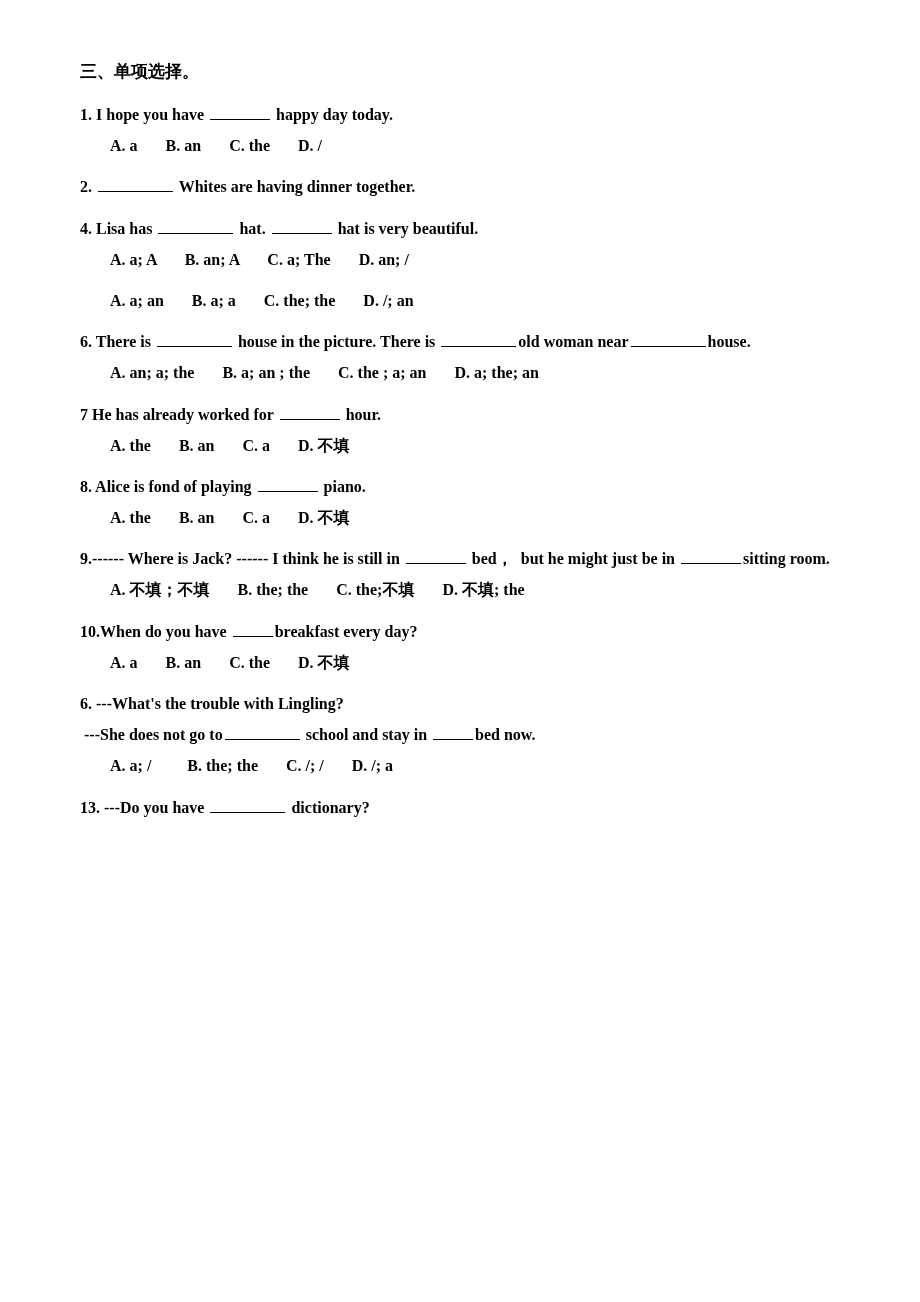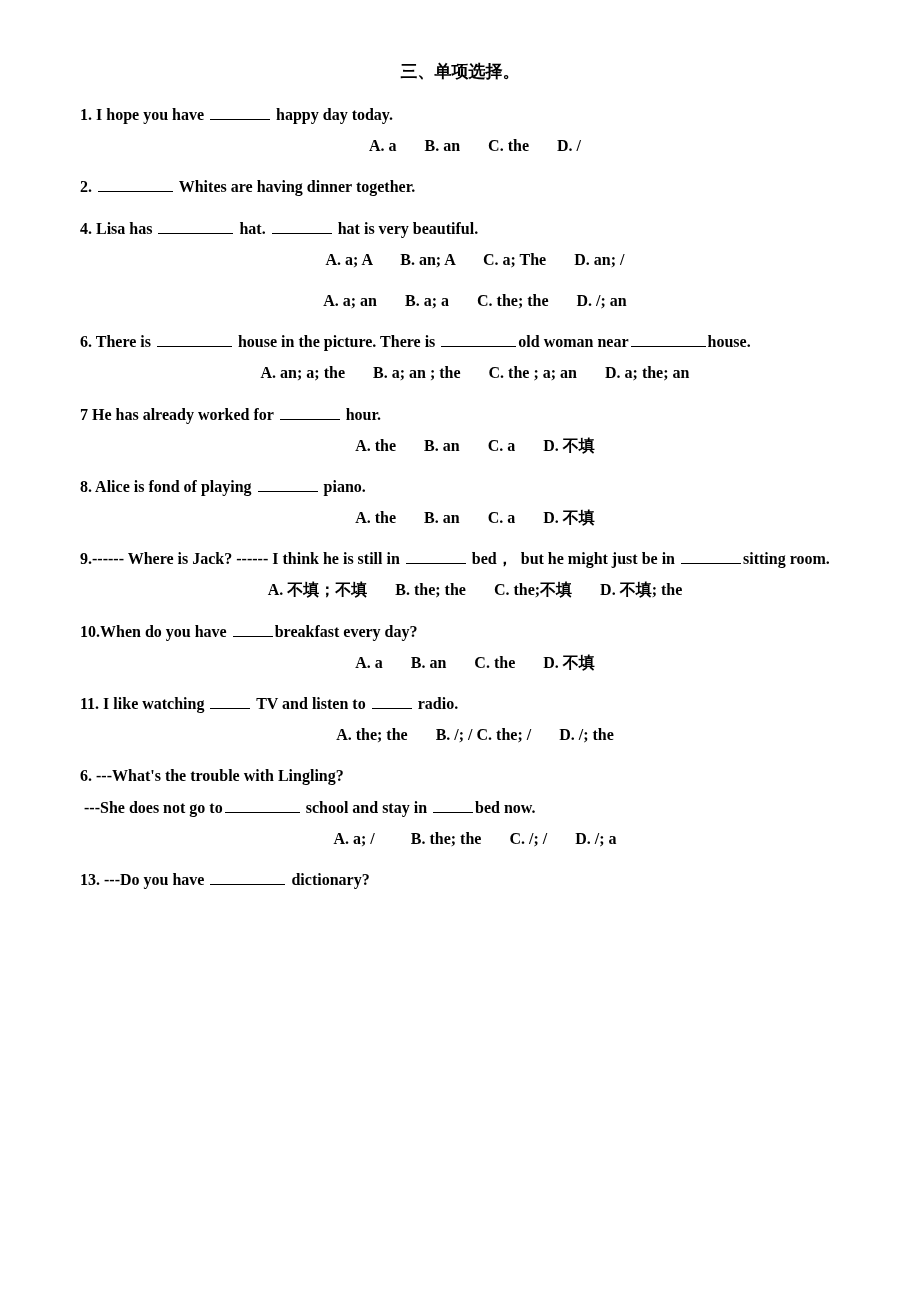--- a/index.html
+++ b/index.html
@@ -9,35 +9,33 @@
       font-size: 16px;
       color: #000;
       padding: 60px 80px;
       width: 920px;
       min-height: 1302px;
     }
     .section-title {
       font-size: 17px;
       font-weight: bold;
       margin-bottom: 18px;
-      text-align: center;
     }
     .question {
       margin-bottom: 14px;
       line-height: 1.7;
       font-weight: bold;
     }
     .question-text {
       margin-bottom: 4px;
       line-height: 1.7;
     }
     .options {
       margin-left: 30px;
       line-height: 1.7;
-      text-align: center;
     }
     .blank {
       display: inline-block;
       border-bottom: 1px solid #000;
       min-width: 50px;
       margin: 0 2px;
     }
     .blank-short {
       min-width: 40px;
     }
@@ -107,26 +105,20 @@
     <div class="options">A. 不填；不填 &nbsp;&nbsp;&nbsp;&nbsp;&nbsp;&nbsp;B. the; the &nbsp;&nbsp;&nbsp;&nbsp;&nbsp;&nbsp;C. the;不填 &nbsp;&nbsp;&nbsp;&nbsp;&nbsp;&nbsp;D. 不填; the</div>
   </div>
 
   <div class="question">
     <div class="question-text">
       10.When do you have <span class="blank blank-short"></span>breakfast every day?
     </div>
     <div class="options">A. a &nbsp;&nbsp;&nbsp;&nbsp;&nbsp;&nbsp;B. an &nbsp;&nbsp;&nbsp;&nbsp;&nbsp;&nbsp;C. the &nbsp;&nbsp;&nbsp;&nbsp;&nbsp;&nbsp;D. 不填</div>
   </div>
 
-  <div class="question">
-    <div class="question-text">
-      11. I like watching <span class="blank blank-short"></span> TV and listen to <span class="blank blank-short"></span> radio.
-    </div>
-    <div class="options">A. the; the &nbsp;&nbsp;&nbsp;&nbsp;&nbsp;&nbsp;B. /; / C. the; / &nbsp;&nbsp;&nbsp;&nbsp;&nbsp;&nbsp;D. /; the</div>
-  </div>
 
   <div class="question">
     <div class="question-text">
       6. ---What's the trouble with Lingling?
     </div>
     <div class="question-text">
       &nbsp;---She does not go to<span class="blank blank-long"></span> school and stay in <span class="blank blank-short"></span>bed now.
     </div>
     <div class="options">A. a; / &nbsp;&nbsp;&nbsp;&nbsp;&nbsp;&nbsp;&nbsp;&nbsp;B. the; the &nbsp;&nbsp;&nbsp;&nbsp;&nbsp;&nbsp;C. /; / &nbsp;&nbsp;&nbsp;&nbsp;&nbsp;&nbsp;D. /; a</div>
   </div>

